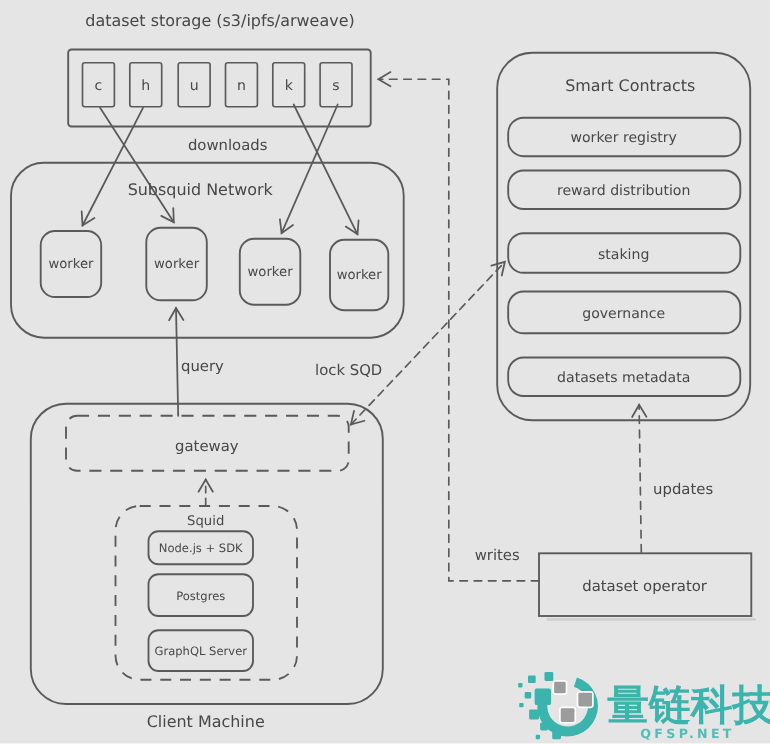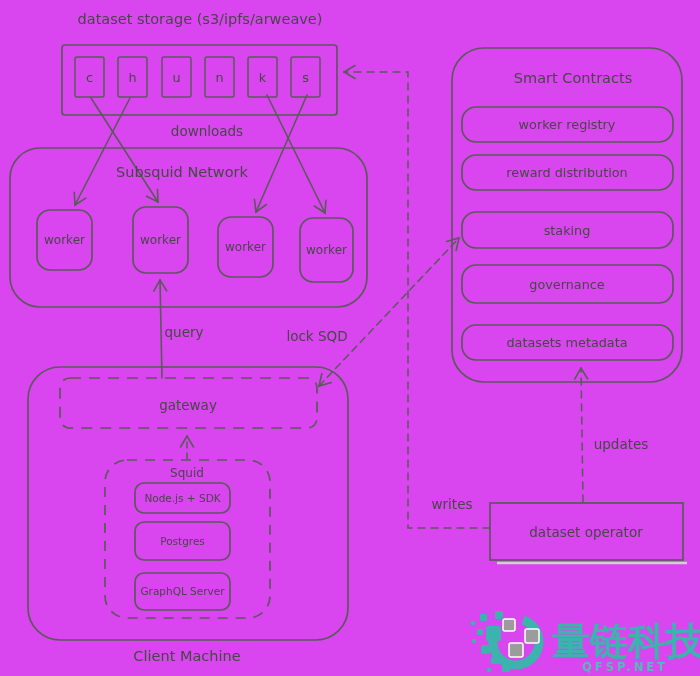--- a/index.html
+++ b/index.html
@@ -1,16 +1,16 @@
 <!DOCTYPE html>
 <html><head>
 <meta charset="utf-8">
 <style>
   html,body{margin:0;padding:0;background:#ffffff;}
-  .stage{position:relative;width:700px;height:676px;background:#d946ef;overflow:hidden;
+  .stage{position:relative;width:700px;height:676px;background:#e5e5e5;overflow:hidden;
          font-family:"DejaVu Sans",sans-serif;}
   svg text{font-family:"DejaVu Sans",sans-serif;fill:#474747;}
   .lbl{text-anchor:middle;}
   .fs15{font-size:14.5px;}
   .fs14{font-size:13.5px;}
   .fs13{font-size:12.8px;}
   .fs12{font-size:12px;}
   .fs11{font-size:10.5px;}
   .box{fill:none;stroke:#5a5a5a;stroke-width:1.7;}
   .boxthin{fill:none;stroke:#5a5a5a;stroke-width:1.5;}

